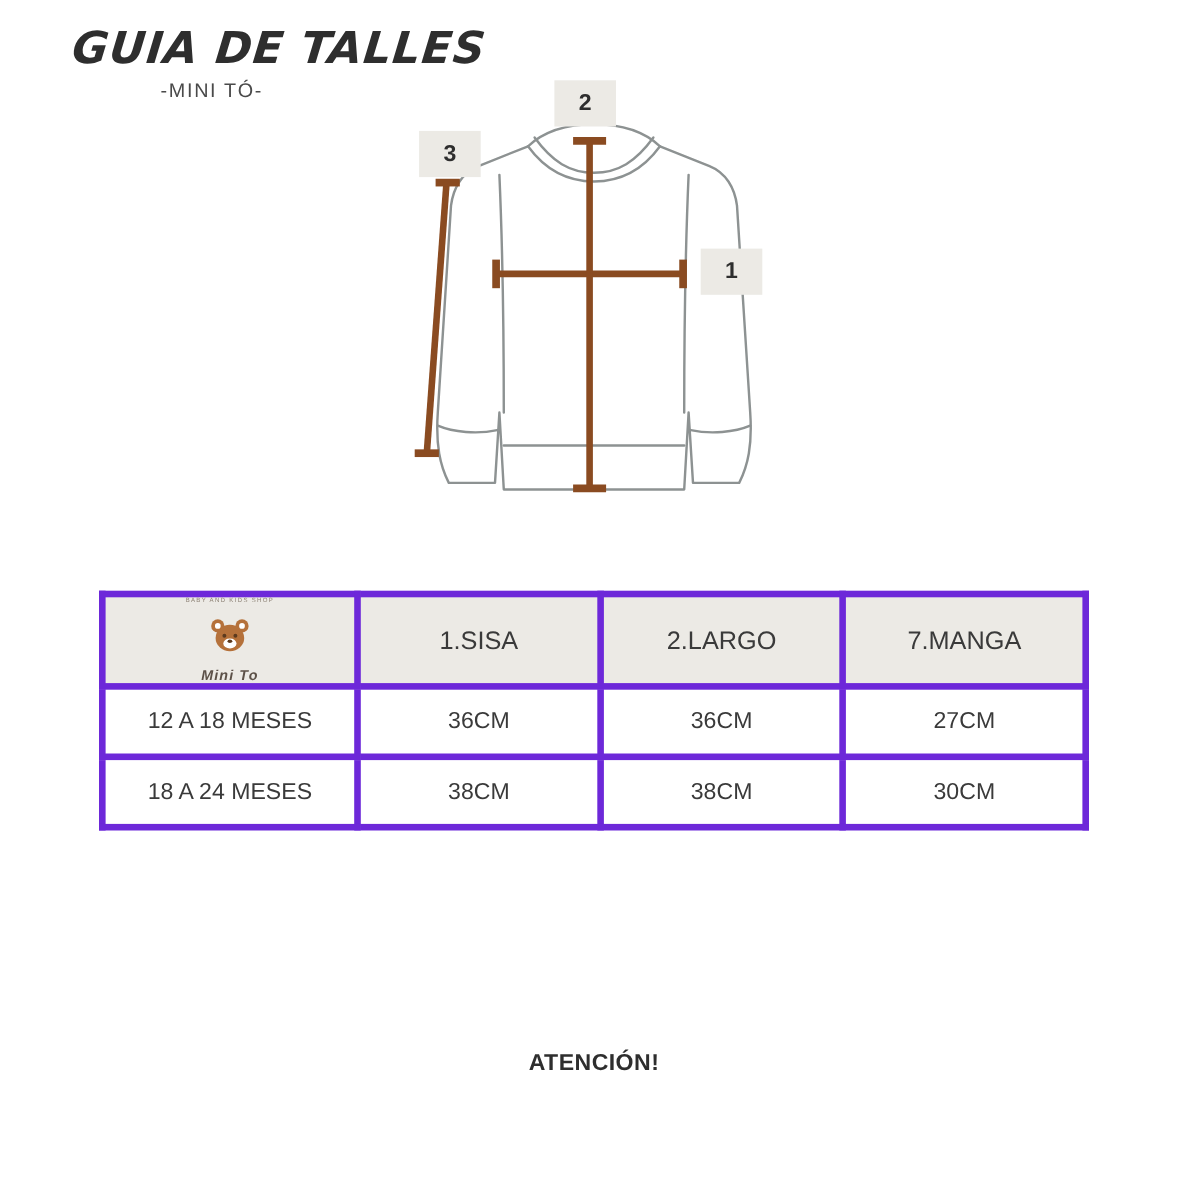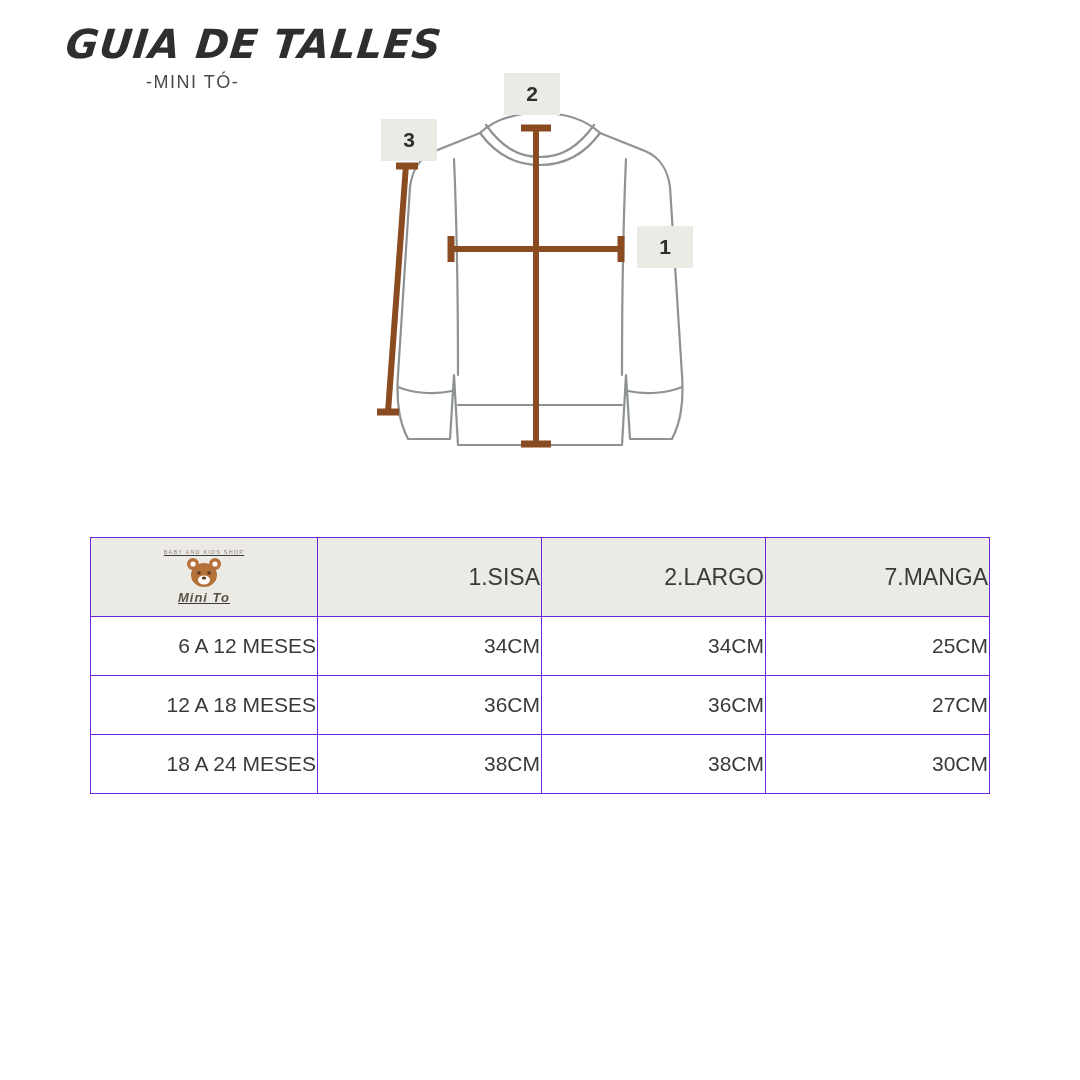--- a/index.html
+++ b/index.html
@@ -78,22 +78,22 @@
     left: 90px;
     top: 537px;
     width: 900px;
   }
   table.size-table {
     border-collapse: collapse;
     width: 900px;
     table-layout: fixed;
   }
   table.size-table td, table.size-table th {
-    border: 1px solid #6d28d9;
-    text-align: right;
+    border: 6px solid #6d28d9;
+    text-align: center;
     font-weight: 400;
     color: #3a3a3a;
   }
   thead th {
     background: #eceae5;
     height: 76px;
     font-size: 23px;
     font-weight: 400;
   }
   thead th.logo-cell {
@@ -107,23 +107,22 @@
   }
   tbody td.row-label {
     font-size: 21px;
   }
 
   .logo-box {
     display: flex;
     flex-direction: column;
     align-items: center;
     justify-content: center;
-    gap: 1px;
+    gap: 12px;
     line-height: 1;
-    text-decoration: underline;
   }
   .logo-top {
     font-size: 5.5px;
     letter-spacing: 1.2px;
     color: #8a7f72;
   }
   .logo-name {
     font-size: 13px;
     letter-spacing: 1px;
     color: #5c5148;
@@ -242,35 +241,30 @@
             <div class="logo-name">Mini To</div>
           </div>
         </th>
         <th>1.SISA</th>
         <th>2.LARGO</th>
         <th>7.MANGA</th>
       </tr>
     </thead>
     <tbody>
       <tr>
-        <td class="row-label">6 A 12 MESES</td>
-        <td>34CM</td>
-        <td>34CM</td>
-        <td>25CM</td>
-      </tr>
-      <tr>
         <td class="row-label">12 A 18 MESES</td>
         <td>36CM</td>
         <td>36CM</td>
         <td>27CM</td>
       </tr>
       <tr>
         <td class="row-label">18 A 24 MESES</td>
         <td>38CM</td>
         <td>38CM</td>
         <td>30CM</td>
       </tr>
     </tbody>
   </table>
 </div>
 
 <div class="footer">
+  <div class="footer-title">ATENCIÓN!</div>
 </div>
 
 </body></html>

